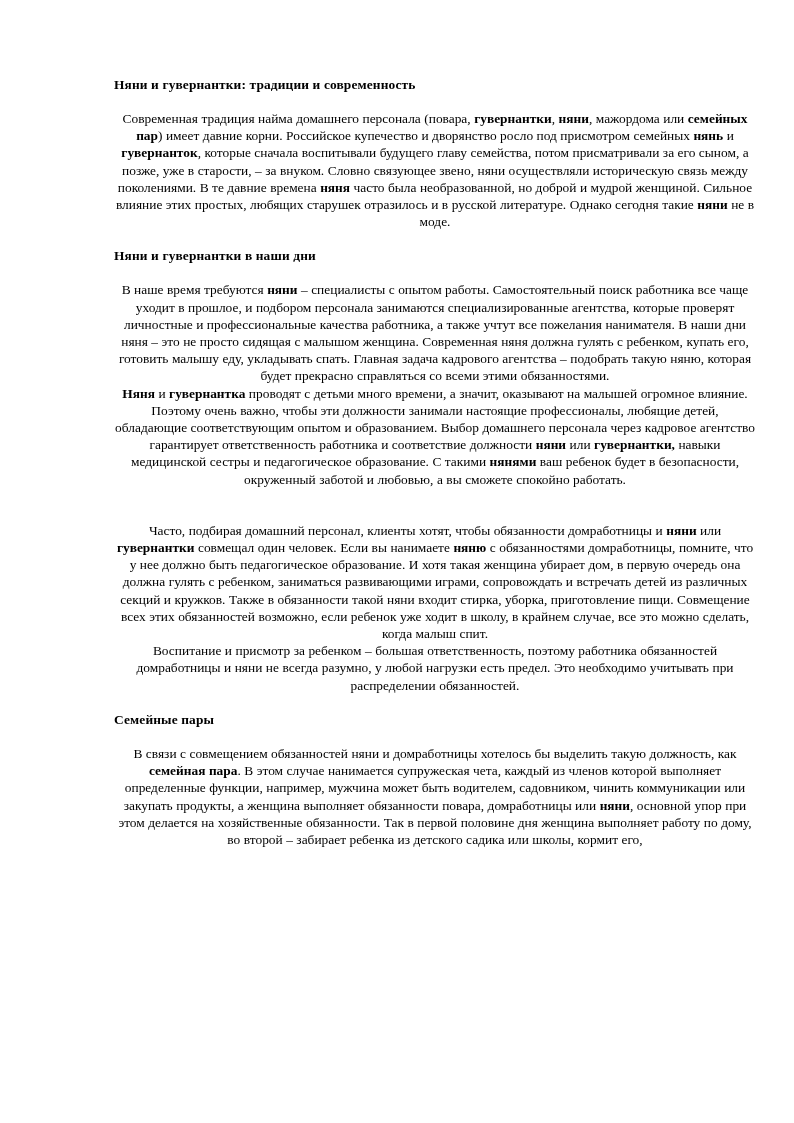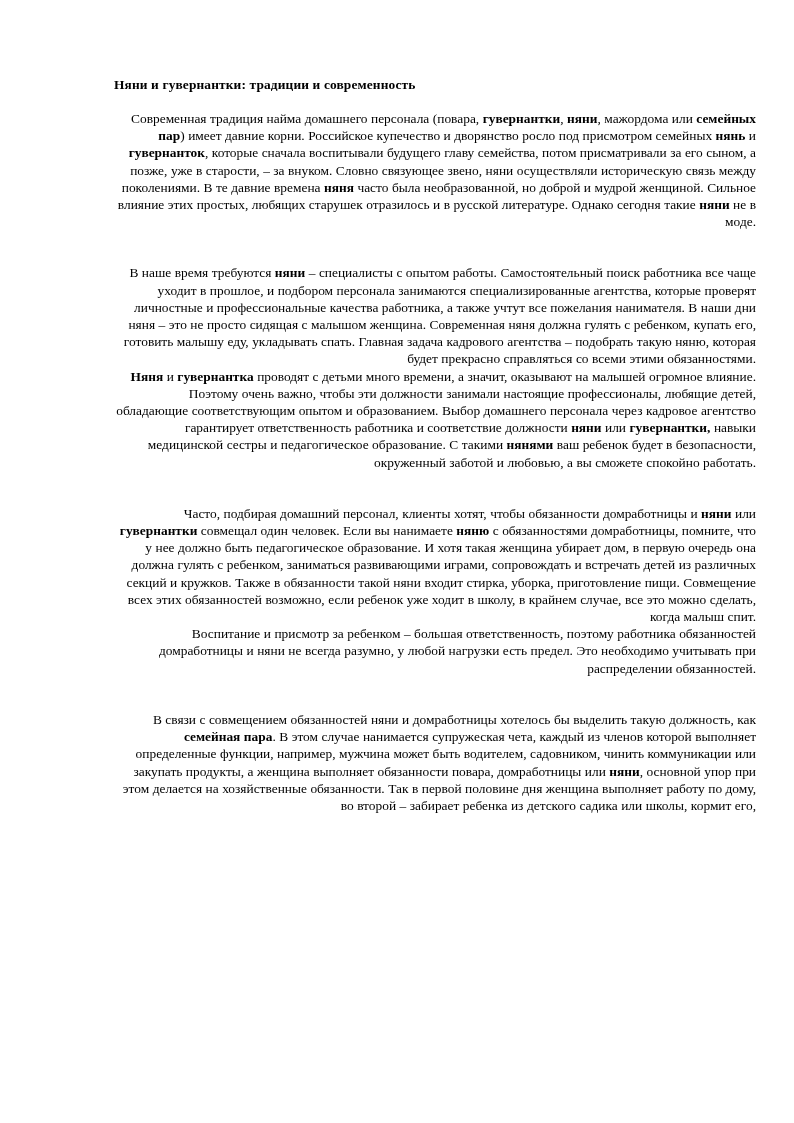--- a/index.html
+++ b/index.html
@@ -34,48 +34,50 @@
     line-height: 17px;
     margin: 0 0 0 0;
     padding: 0;
     letter-spacing: 0.01em;
   }
   p.body-par {
     font-size: 13.4px;
     line-height: 17.2px;
     margin: 0;
     padding: 0;
-    text-align: right;
+    text-align: center;
     word-spacing: 0.01em;
   }
   .gap-after-heading { height: 17px; }
   .gap-between { height: 17px; }
   b, strong { font-weight: bold; }
 </style>
 </head>
 <body>
 
 <div class="page">
   <div class="content">
 
     <h2 class="section-heading">Няни и гувернантки: традиции и современность</h2>
     <div class="gap-after-heading"></div>
     <p class="body-par">Современная традиция найма домашнего персонала (повара, <b>гувернантки</b>, <b>няни</b>, мажордома или <b>семейных пар</b>) имеет давние корни. Российское купечество и дворянство росло под присмотром семейных <b>нянь</b> и <b>гувернанток</b>, которые сначала воспитывали будущего главу семейства, потом присматривали за его сыном, а позже, уже в старости, – за внуком. Словно связующее звено, няни осуществляли историческую связь между поколениями. В те давние времена <b>няня</b> часто была необразованной, но доброй и мудрой женщиной. Сильное влияние этих простых, любящих старушек отразилось и в русской литературе. Однако сегодня такие <b>няни</b> не в моде.</p>
 
     <div class="gap-between"></div>
 
+    <h2 class="section-heading">Няни и гувернантки в наши дни</h2>
     <div class="gap-after-heading"></div>
     <p class="body-par">В наше время требуются <b>няни</b> – специалисты с опытом работы. Самостоятельный поиск работника все чаще уходит в прошлое, и подбором персонала занимаются специализированные агентства, которые проверят личностные и профессиональные качества работника, а также учтут все пожелания нанимателя. В наши дни няня – это не просто сидящая с малышом женщина. Современная няня должна гулять с ребенком, купать его, готовить малышу еду, укладывать спать. Главная задача кадрового агентства – подобрать такую няню, которая будет прекрасно справляться со всеми этими обязанностями.</p>
     <p class="body-par"><b>Няня</b> и <b>гувернантка</b> проводят с детьми много времени, а значит, оказывают на малышей огромное влияние. Поэтому очень важно, чтобы эти должности занимали настоящие профессионалы, любящие детей, обладающие соответствующим опытом и образованием. Выбор домашнего персонала через кадровое агентство гарантирует ответственность работника и соответствие должности <b>няни</b> или <b>гувернантки,</b> навыки медицинской сестры и педагогическое образование. С такими <b>нянями</b> ваш ребенок будет в безопасности, окруженный заботой и любовью, а вы сможете спокойно работать.</p>
 
     <div class="gap-between"></div>
 
     <div class="gap-after-heading"></div>
     <p class="body-par">Часто, подбирая домашний персонал, клиенты хотят, чтобы обязанности домработницы и <b>няни</b> или <b>гувернантки</b> совмещал один человек. Если вы нанимаете <b>няню</b> с обязанностями домработницы, помните, что у нее должно быть педагогическое образование. И хотя такая женщина убирает дом, в первую очередь она должна гулять с ребенком, заниматься развивающими играми, сопровождать и встречать детей из различных секций и кружков. Также в обязанности такой няни входит стирка, уборка, приготовление пищи. Совмещение всех этих обязанностей возможно, если ребенок уже ходит в школу, в крайнем случае, все это можно сделать, когда малыш спит.</p>
     <p class="body-par">Воспитание и присмотр за ребенком – большая ответственность, поэтому работника обязанностей домработницы и няни не всегда разумно, у любой нагрузки есть предел. Это необходимо учитывать при распределении обязанностей.</p>
 
     <div class="gap-between"></div>
 
+    <h2 class="section-heading">Семейные пары</h2>
     <div class="gap-after-heading"></div>
     <p class="body-par">В связи с совмещением обязанностей няни и домработницы хотелось бы выделить такую должность, как <b>семейная пара</b>. В этом случае нанимается супружеская чета, каждый из членов которой выполняет определенные функции, например, мужчина может быть водителем, садовником, чинить коммуникации или закупать продукты, а женщина выполняет обязанности повара, домработницы или <b>няни</b>, основной упор при этом делается на хозяйственные обязанности. Так в первой половине дня женщина выполняет работу по дому, во второй – забирает ребенка из детского садика или школы, кормит его,</p>
 
   </div>
 </div>
 
 </body></html>

